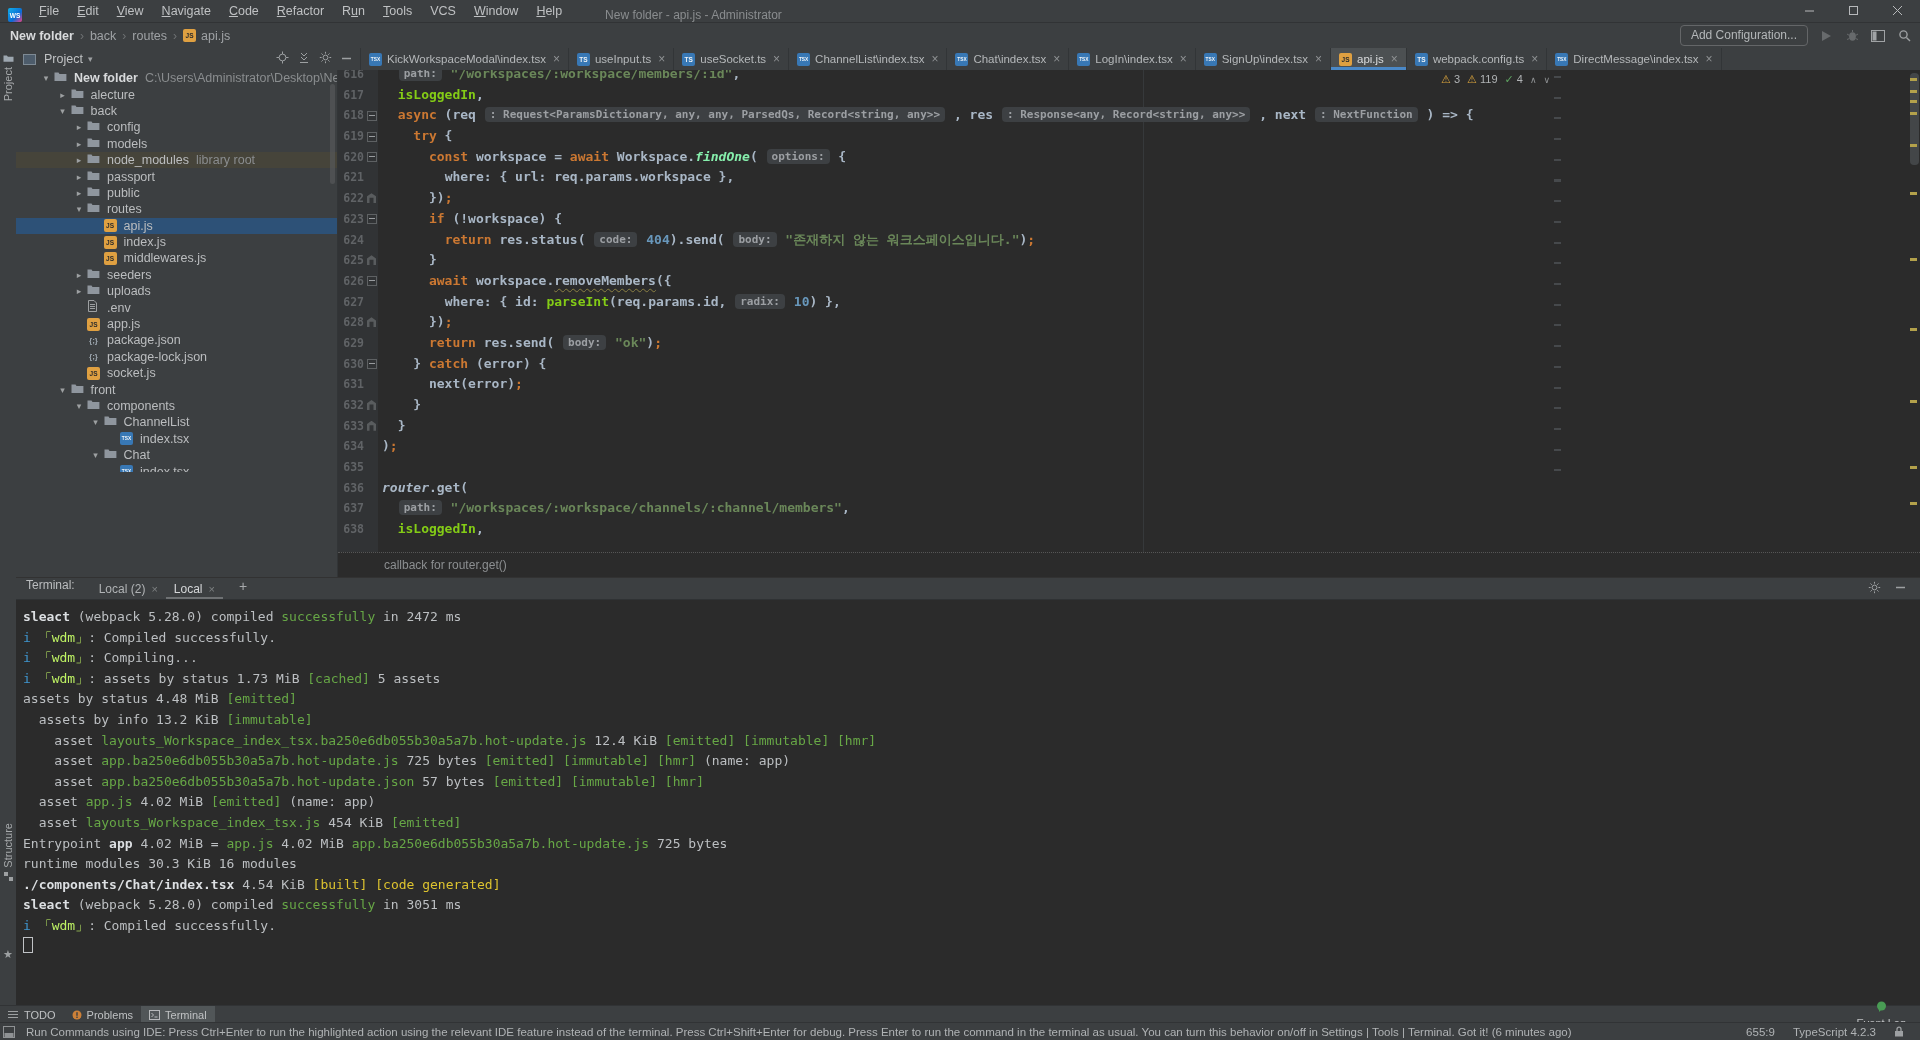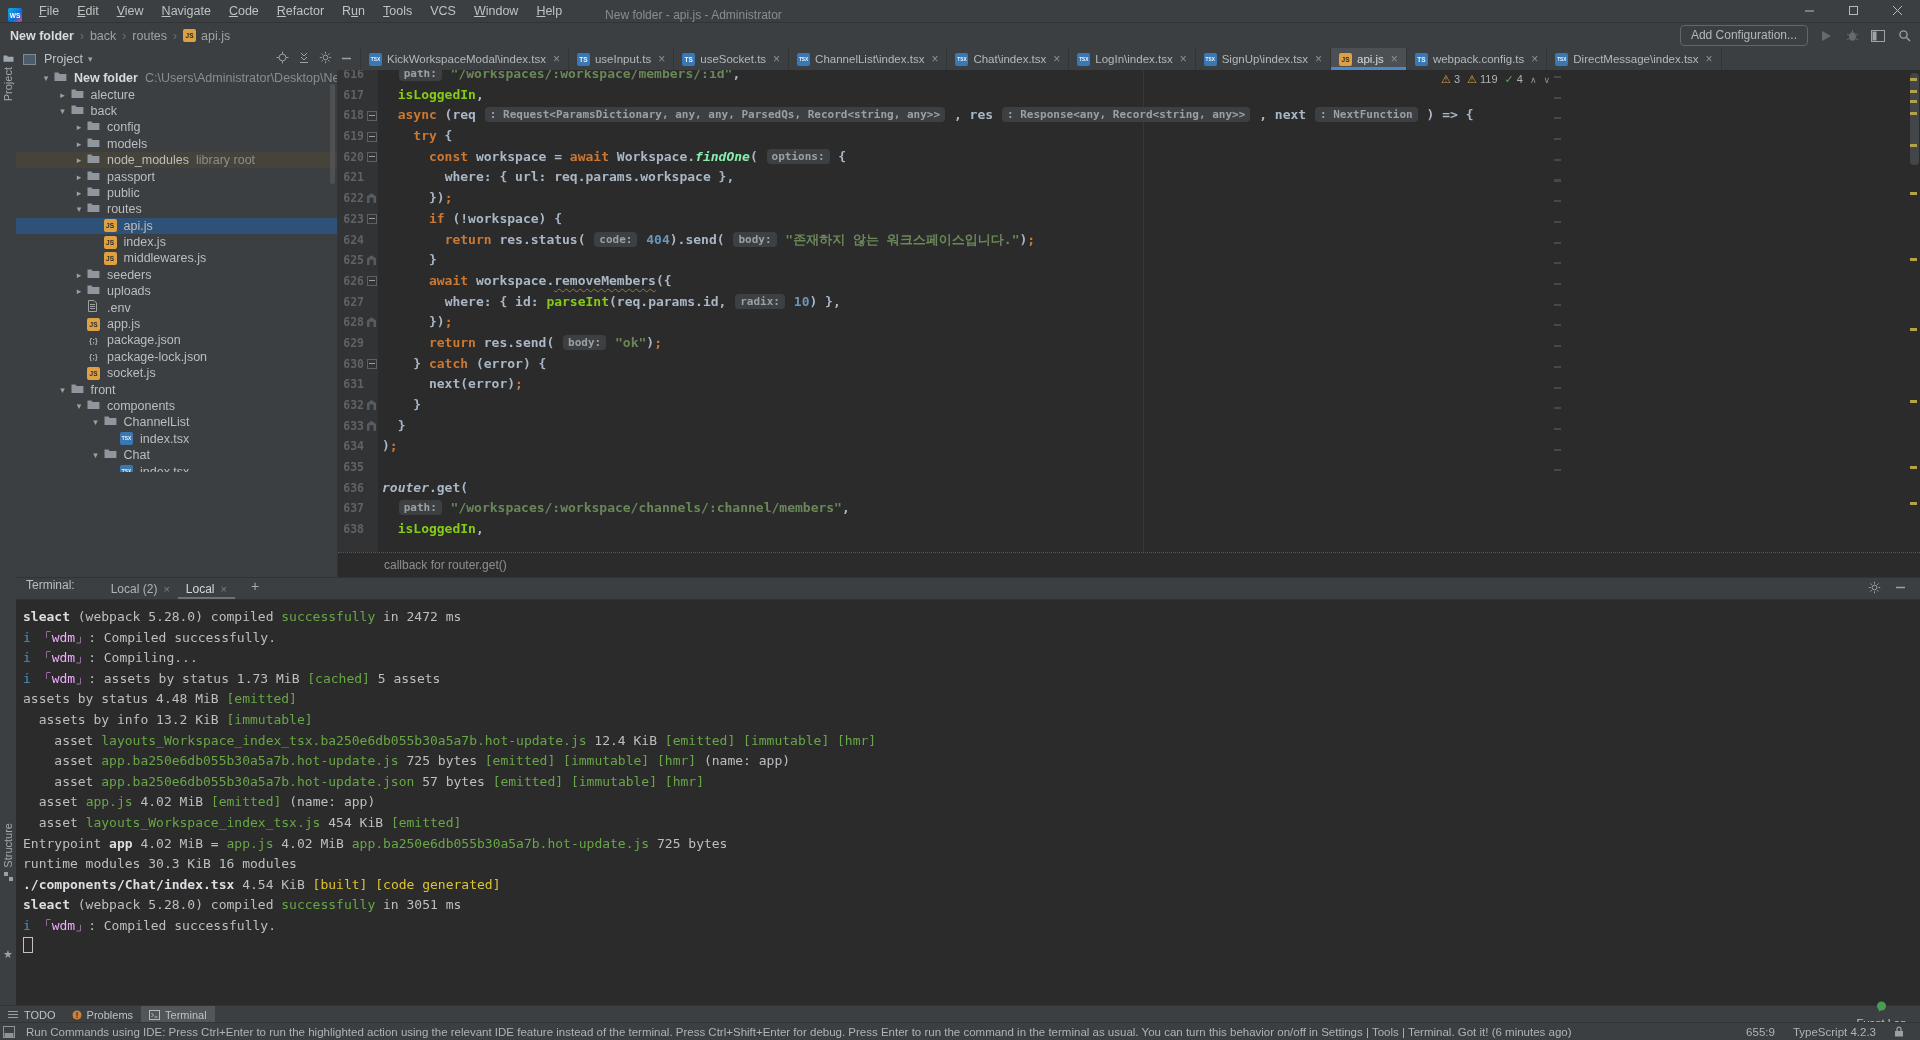--- a/index.html
+++ b/index.html
@@ -103,21 +103,21 @@
   .term-label{margin:0 10px 0 10px;}
   .term-tab{display:flex;align-items:center;gap:6px;padding:0 8px;height:21px;color:#b0b3b5;}
   .term-tab.active{color:#d5d7d9;box-shadow:inset 0 -2px 0 #6e7173;}
   .term-tab .close{color:#7d8082;font-size:11px;}
   .term-plus{font-size:14px;color:#a7aaac;padding:0 10px;}
   .term-icons{margin-left:auto;display:flex;gap:14px;padding-right:14px;align-items:center;}
   .term-body{padding:7px 0 0 7px;}
   .tl{height:20.6px;line-height:20.6px;white-space:pre;font-family:"DejaVu Sans Mono",monospace;
       font-size:13px;color:#bcbfc2;}
   .t-p{color:#bcbfc2}.t-b{color:#dcdfe2;font-weight:bold}.t-g{color:#67a746}
-  .t-bl{color:#3f96d0}.t-d{color:#f0abfc}.t-y{color:#ddc32f}
+  .t-bl{color:#3f96d0}.t-d{color:#bef264}.t-y{color:#ddc32f}
   .tcur{display:inline-block;width:8px;height:14px;border:1px solid #c0c3c6;vertical-align:-2px;}
 
   
   .toolwin{position:absolute;left:0;right:0;top:1005px;height:17px;background:#3c3f41;
            border-top:1px solid #313335;display:flex;align-items:center;font-size:11px;color:#bfc1c3;}
   .tw-item{display:flex;align-items:center;gap:5px;padding:0 8px;height:17px;}
   .tw-item.active{background:#515658;}
   .tw-right{margin-left:auto;display:flex;align-items:center;gap:5px;padding-right:14px;flex-direction:column;}
   .statusbar{position:absolute;left:0;right:0;top:1022px;height:18px;background:#3c3f41;
              border-top:1px solid #313335;display:flex;align-items:center;font-size:11.5px;color:#b0b3b5;}
@@ -589,21 +589,21 @@
         <div class="emark" style="top: 330px;"></div>
         <div class="emark" style="top: 396px;"></div>
         <div class="emark" style="top: 432px;"></div>
       </div>
   </div>
   <div class="hintbar">callback for router.get()</div>
 
   <div class="terminal">
     <div class="term-head">
       <span class="term-label">Terminal:</span>
-      <div id="termtabs" style="display:flex;height:21px;margin-left:12px;">
+      <div id="termtabs" style="display:flex;height:21px;">
           <div class="term-tab">
             <span>Local (2)</span>
             <span class="close">×</span>
           </div>
           <div class="term-tab active">
             <span>Local</span>
             <span class="close">×</span>
           </div>
         </div>
       <span class="term-plus">+</span>

